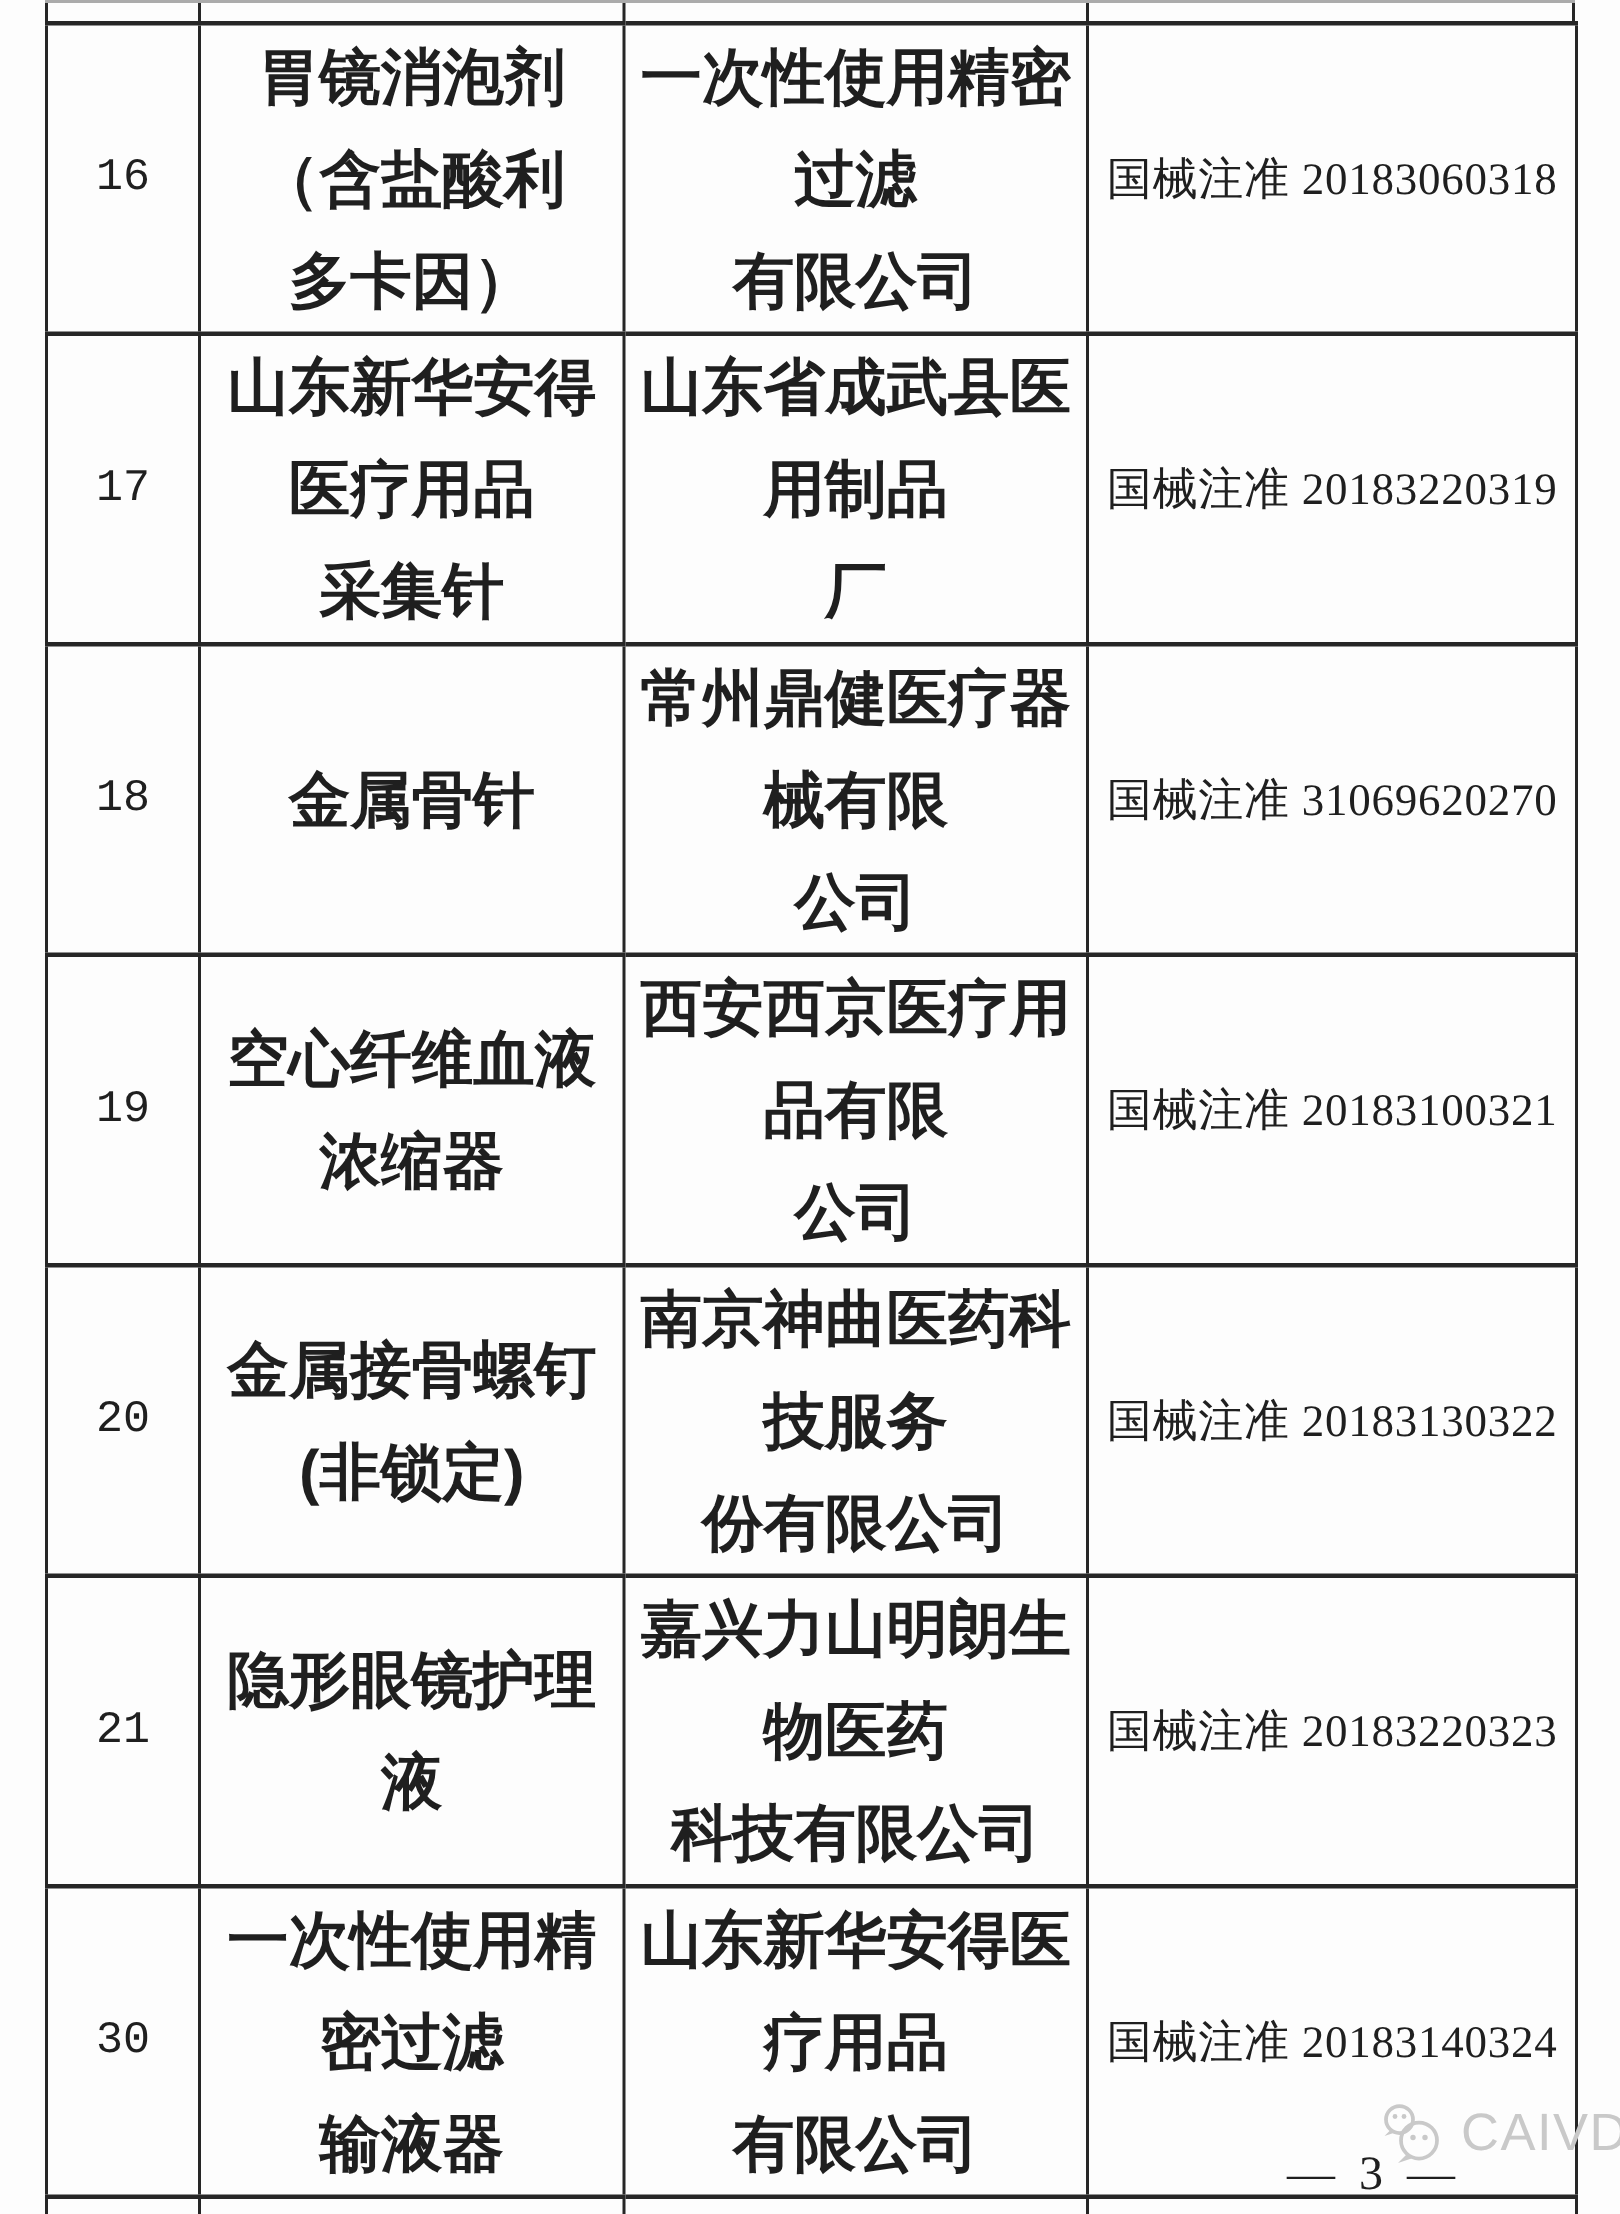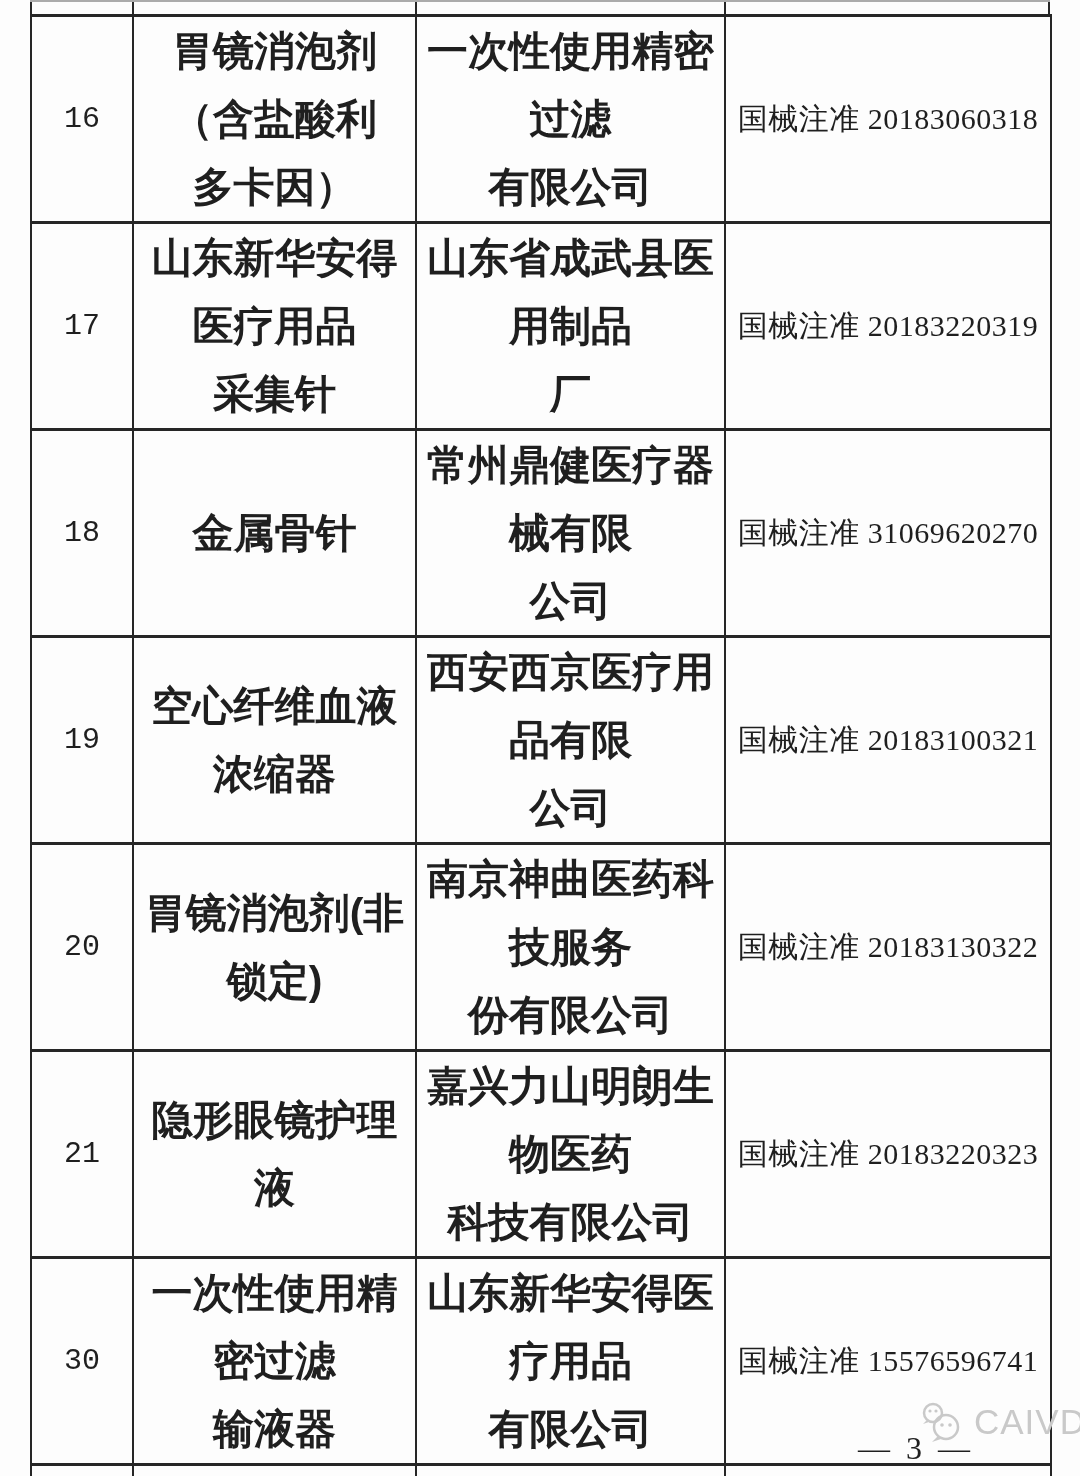--- a/index.html
+++ b/index.html
@@ -128,39 +128,39 @@
         </tr>
         <tr class="data">
           <td class="no">19</td>
           <td class="prod">空心纤维血液浓缩器</td>
           <td class="reg">西安西京医疗用品有限
 公司</td>
           <td class="cert">国械注准 20183100321</td>
         </tr>
         <tr class="data">
           <td class="no">20</td>
-          <td class="prod">胃镜消泡剂(非锁定)</td>
+          <td class="prod">金属接骨螺钉(非锁定)</td>
           <td class="reg">南京神曲医药科技服务
 份有限公司</td>
           <td class="cert">国械注准 20183130322</td>
         </tr>
         <tr class="data">
           <td class="no">21</td>
           <td class="prod">隐形眼镜护理液</td>
           <td class="reg">嘉兴力山明朗生物医药
 科技有限公司</td>
           <td class="cert">国械注准 20183220323</td>
         </tr>
         <tr class="data">
           <td class="no">30</td>
           <td class="prod">一次性使用精密过滤
 输液器</td>
           <td class="reg">山东新华安得医疗用品
 有限公司</td>
-          <td class="cert">国械注准 15576596741</td>
+          <td class="cert">国械注准 20183140324</td>
         </tr>
         <tr class="data">
           <td class="no">23</td>
           <td class="prod">无针输液接头及延长
 管</td>
           <td class="reg">昊朗科技（佛山）有限公
 司</td>
           <td class="cert">国械注准 20183140325</td>
         </tr>
       </tbody>

